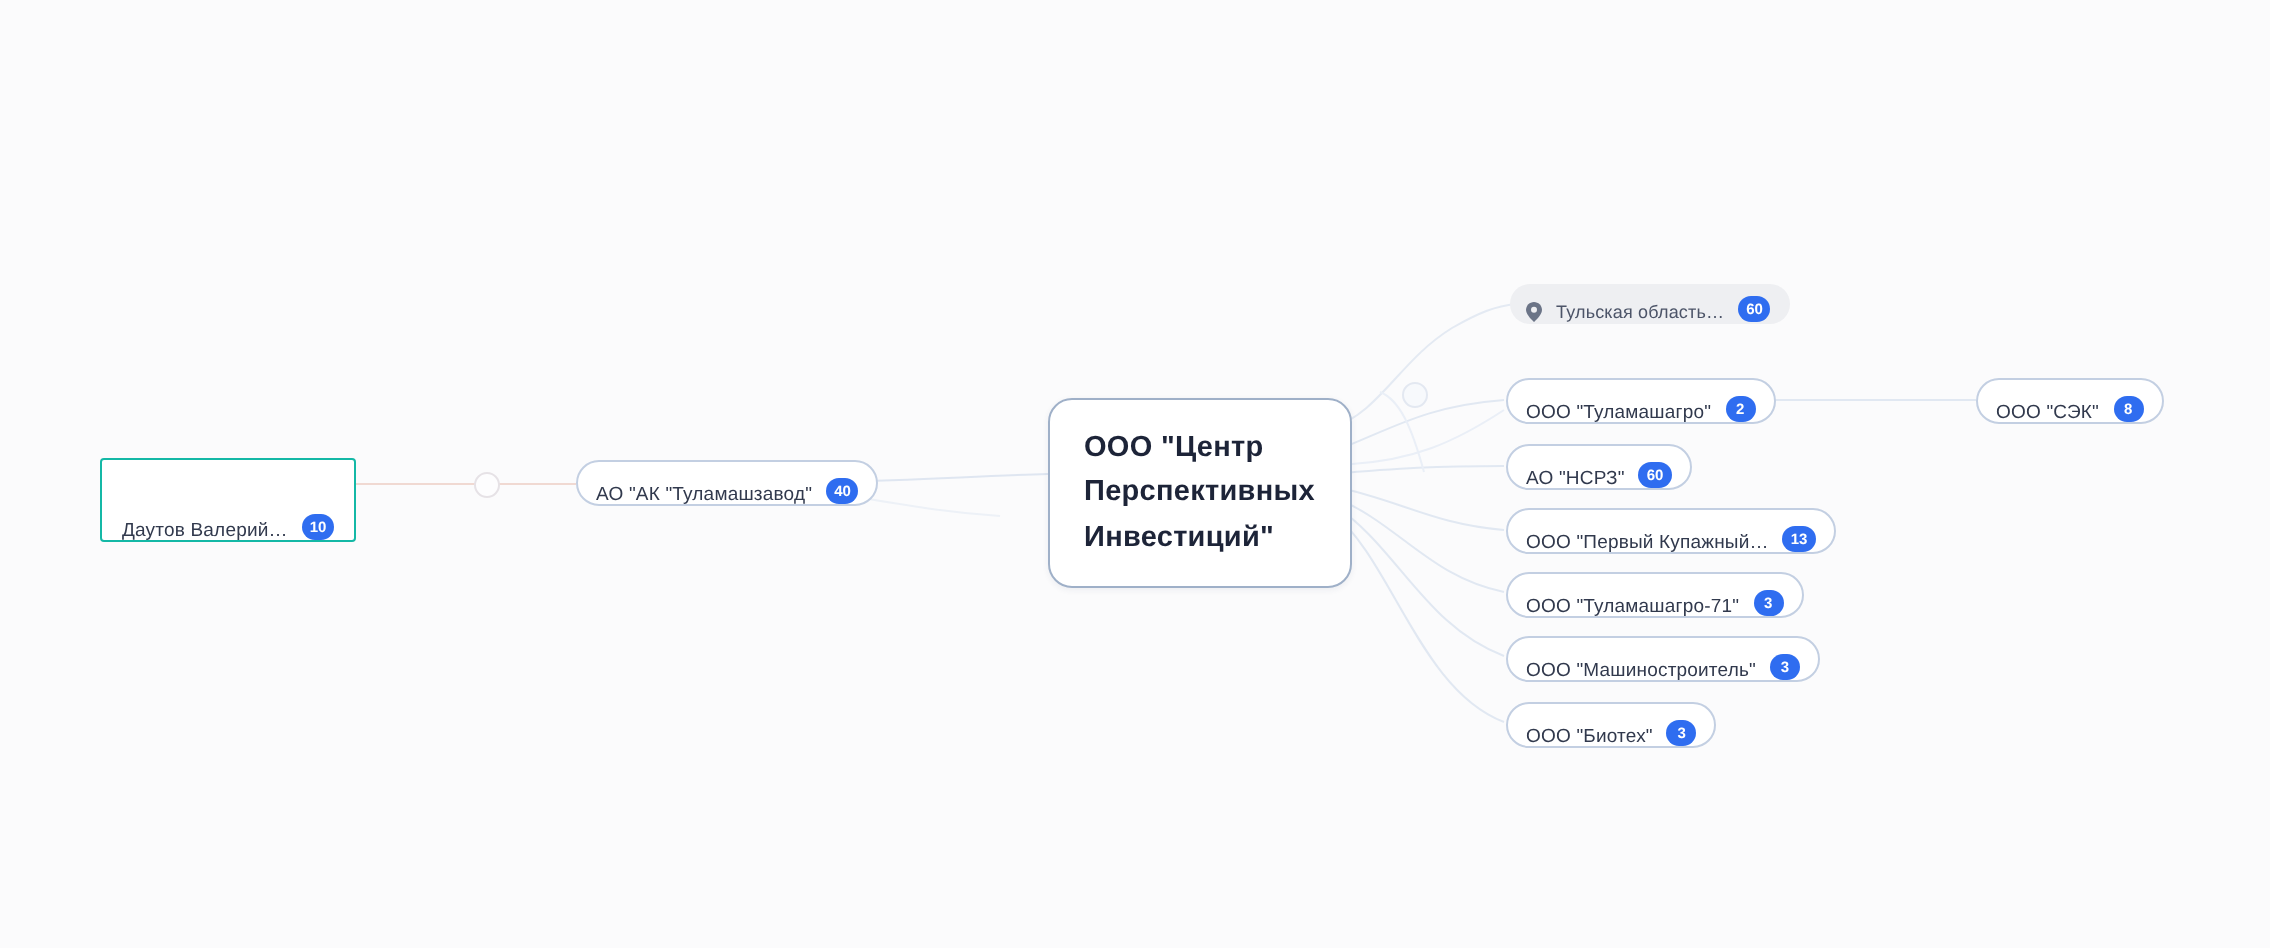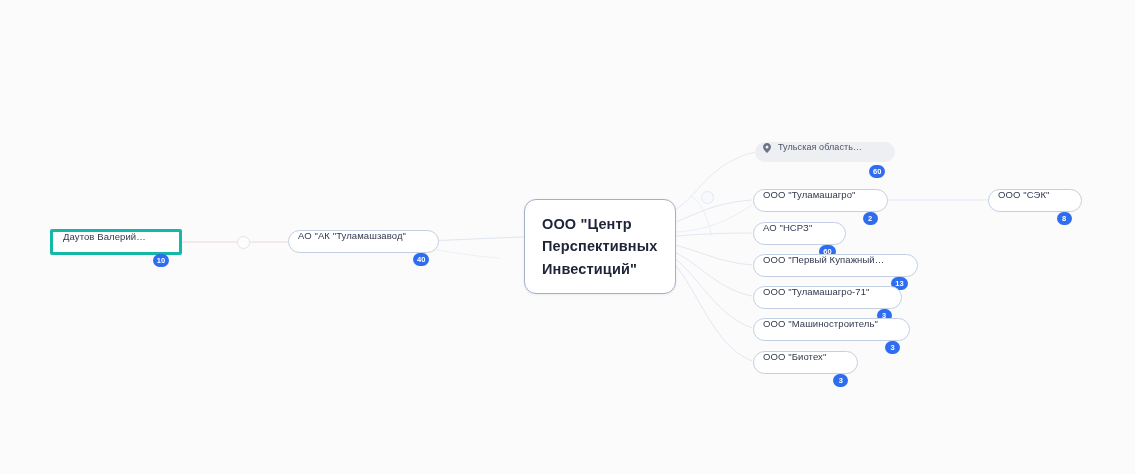--- a/index.html
+++ b/index.html
@@ -28,21 +28,21 @@
     width: 1135px;
     height: 474px;
     pointer-events: none;
   }
 
   
   .node {
     position: absolute;
     box-sizing: border-box;
     display: flex;
-    align-items: flex-start;
+    align-items: flex-end;
     gap: 7px;
     white-space: nowrap;
     background: #ffffff;
     color: #31394d;
     z-index: 5;
   }
 
   .node-label {
     font-size: 9.5px;
     letter-spacing: 0.01em;
@@ -52,24 +52,24 @@
   
   .node.pill {
     border: 1px solid #c3cfe2;
     border-radius: 999px;
     padding: 0 9px;
     height: 23px;
   }
 
   
   .node.person {
-    border: 3px solid #14b8a6;
+    border: 1px solid #14b8a6;
     border-radius: 2px;
     padding: 0 10px;
-    height: 26px;
+    height: 42px;
   }
 
   
   .node.region {
     border: 1px solid transparent;
     background: #eeeff2;
     border-radius: 999px;
     padding: 0 9px 0 7px;
     height: 20px;
   }

